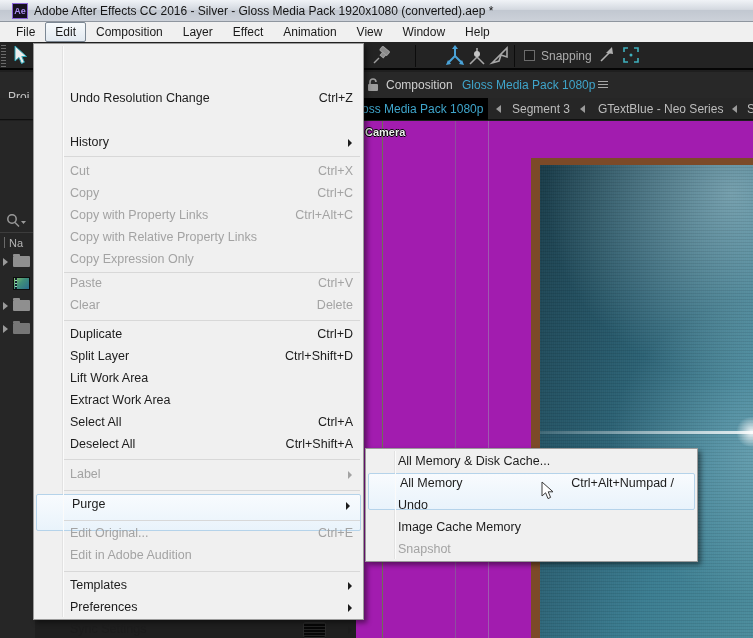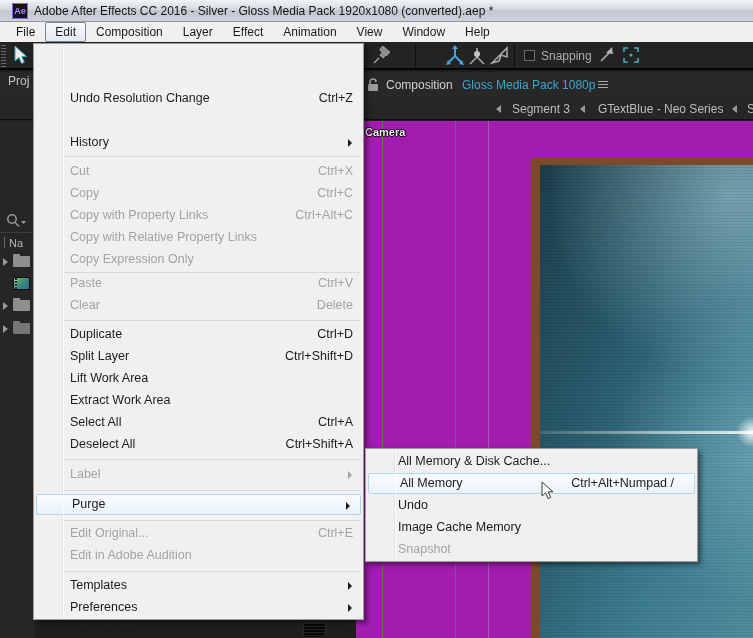--- a/index.html
+++ b/index.html
@@ -27,21 +27,21 @@
     border-bottom:2px solid #050505; }
   .grip { position:absolute; left:1px; top:3px; width:5px; height:22px;
     background:repeating-linear-gradient(180deg,#6a6a6a 0 1px,transparent 1px 3px); }
   .tool-sep { position:absolute; top:3px; width:1px; height:22px; background:#0c0c0c; }
   .snap-box { position:absolute; left:524px; top:8px; width:11px; height:11px;
     background:#1b1b1b; border:1px solid #6c6c6c; }
   .snap-label { position:absolute; left:541px; top:7px; font-size:12px; color:#ababab; }
   .icon-abs { position:absolute; }
 
   .panel-band { position:absolute; top:72px; left:0; right:0; height:26px; background:#282828; }
-  .proj-label { position:absolute; left:8px; top:2px; font-size:12px; color:#c4c4c4; }
+  .proj-label { position:absolute; left:8px; top:18px; font-size:12px; color:#c4c4c4; }
   .comp-label { position:absolute; left:386px; top:6px; font-size:12px; color:#cfcfcf; }
   .comp-name  { position:absolute; left:462px; top:6px; font-size:12px; }
   .hamburger { position:absolute; left:598px; top:9px; width:10px; height:8px;
     background:repeating-linear-gradient(180deg,#a8a8a8 0 1px,transparent 1px 3px); }
 
   .tab-strip { position:absolute; top:98px; left:0; right:0; height:22px; background:#262626;
     border-bottom:1px solid #101010; }
   .tab-active { position:absolute; left:356px; top:0; width:132px; height:22px; background:#000;
     display:flex; align-items:center; padding-left:6px; font-size:12px; }
   .tab-name { position:absolute; top:4px; font-size:12px; color:#bdbdbd; white-space:nowrap; }
@@ -94,21 +94,21 @@
   .menu-panel::before { content:""; position:absolute; left:28px; top:2px; bottom:2px; width:1px; background:#e2e2e2; }
   .menu-panel::after  { content:""; position:absolute; left:29px; top:2px; bottom:2px; width:1px; background:#fbfbfb; }
   .edit-menu  { left:33px; top:43px; width:331px; height:577px; z-index:10; }
   .purge-menu { left:365px; top:448px; width:333px; height:114px; z-index:11; }
   .mi { position:absolute; left:1px; right:1px; height:22px; }
   .mi .ml { position:absolute; left:35px; top:3px; white-space:nowrap; }
   .purge-menu .mi .ml { left:31px; }
   .mi .ms { position:absolute; right:9px; top:3px; white-space:nowrap; }
   .purge-menu .mi .ms { right:20px; }
   .mi.dis { color:#a3a3a3; }
-  .mi.hl { left:2px; right:2px; height:21px; border:1px solid #b5d3ea; border-radius:2px;
+  .mi.hl { left:2px; right:2px; height:37px; border:1px solid #b5d3ea; border-radius:2px;
     background:linear-gradient(180deg,#f8fbfe,#e9f3fb);padding-left:28px; }
   .mi.hl .ml { top:2px; } .mi.hl .ms { top:2px; }
   .arr { position:absolute; right:10px; top:7px; width:0; height:0;
     border-left:4px solid #1c1c1c; border-top:4px solid transparent; border-bottom:4px solid transparent; }
   .mi.dis .arr { border-left-color:#a3a3a3; }
   .sep { position:absolute; left:30px; right:3px; height:1px; background:#d8d8d8; z-index:1; }
 
   .cursor { position:absolute; left:541px; top:481px; z-index:20; }
 </style>
 </head>
@@ -192,20 +192,23 @@
     <svg class="icon-abs" style="left:367px;top:6px" width="12" height="14">
       <rect x="1" y="6" width="10" height="7" rx="1" fill="#9c9c9c"></rect>
       <path d="M3 6 V4 a3 3 0 0 1 6 0" fill="none" stroke="#9c9c9c" stroke-width="1.6"></path>
     </svg>
     <div class="comp-label">Composition</div>
     <div class="comp-name" style="color:#3fa5cb">Gloss Media Pack 1080p</div>
     <div class="hamburger"></div>
   </div>
 
   <div class="tab-strip">
+    <div class="tab-active">
+      <span style="color:#3fa5cb">oss Media Pack 1080p</span>
+    </div>
     <div class="tab-tri" style="left:496px"></div>
     <div class="tab-name" style="left:512px">Segment 3</div>
     <div class="tab-tri" style="left:580px"></div>
     <div class="tab-name" style="left:598px">GTextBlue - Neo Series</div>
     <div class="tab-tri" style="left:732px"></div>
     <div class="tab-name" style="left:747px">S</div>
   </div>
 
   <div class="proj-strip">
     <svg class="icon-abs" style="left:5px;top:92px" width="22" height="16">

